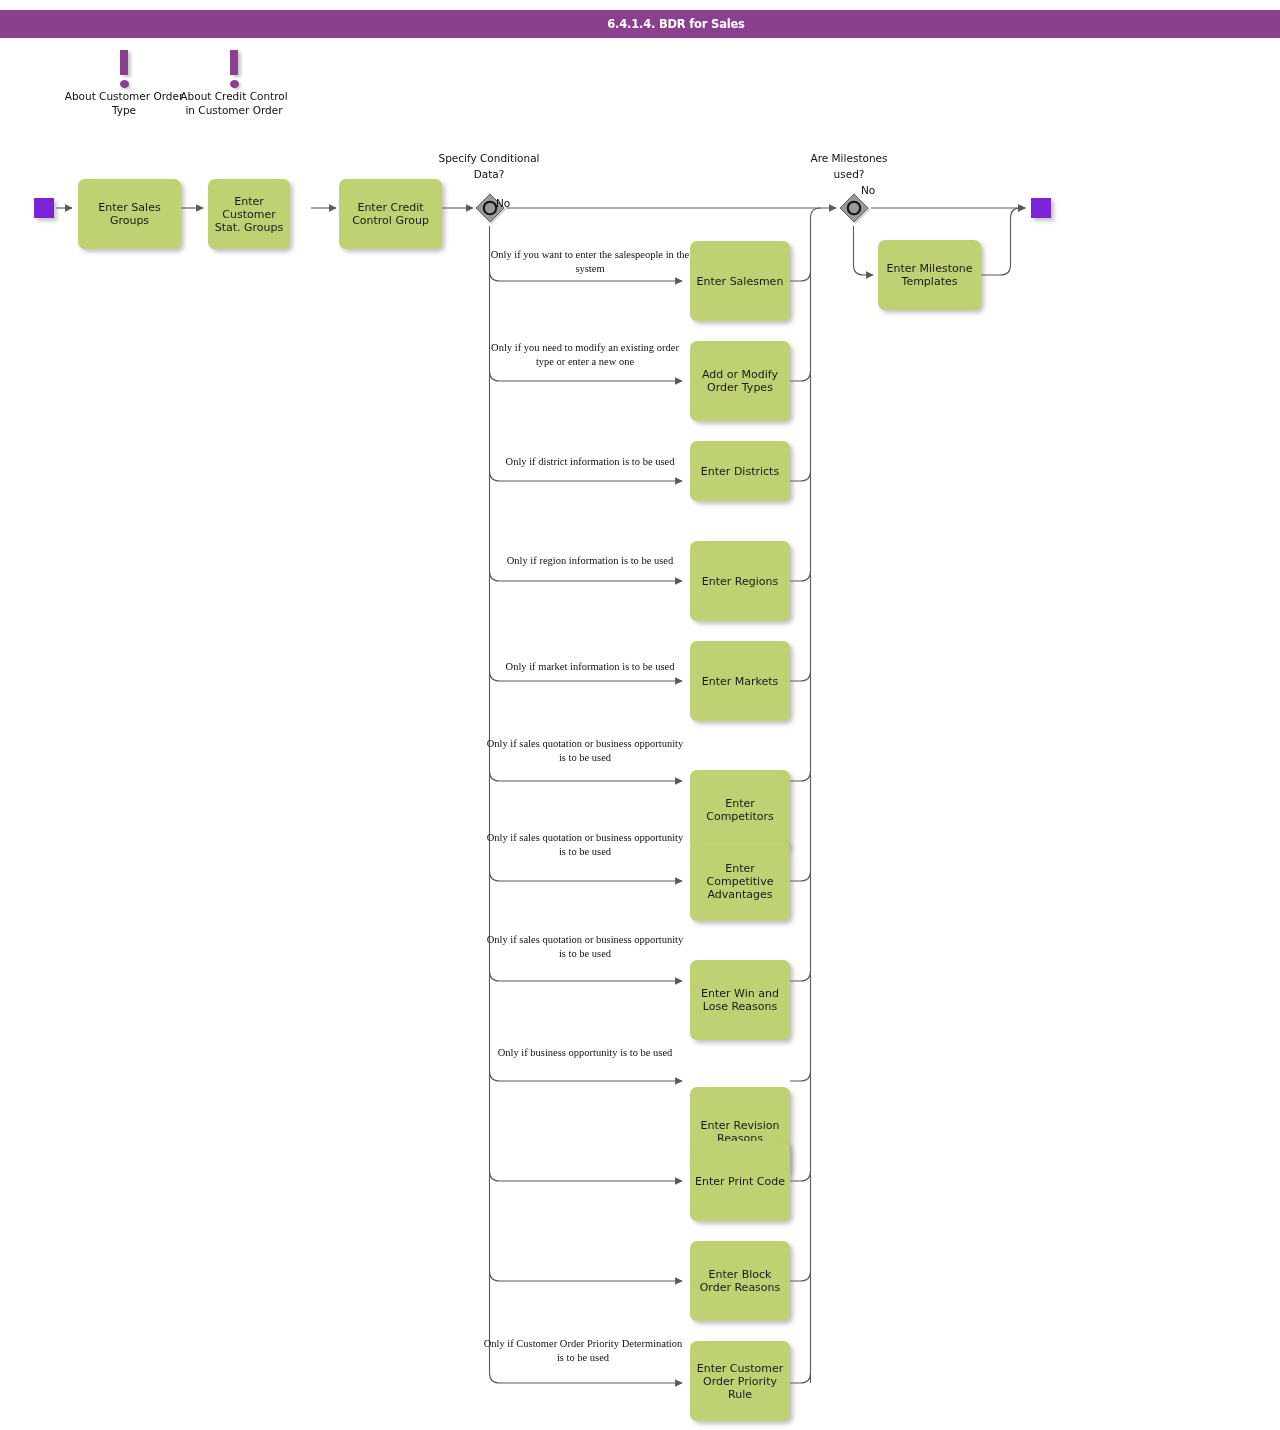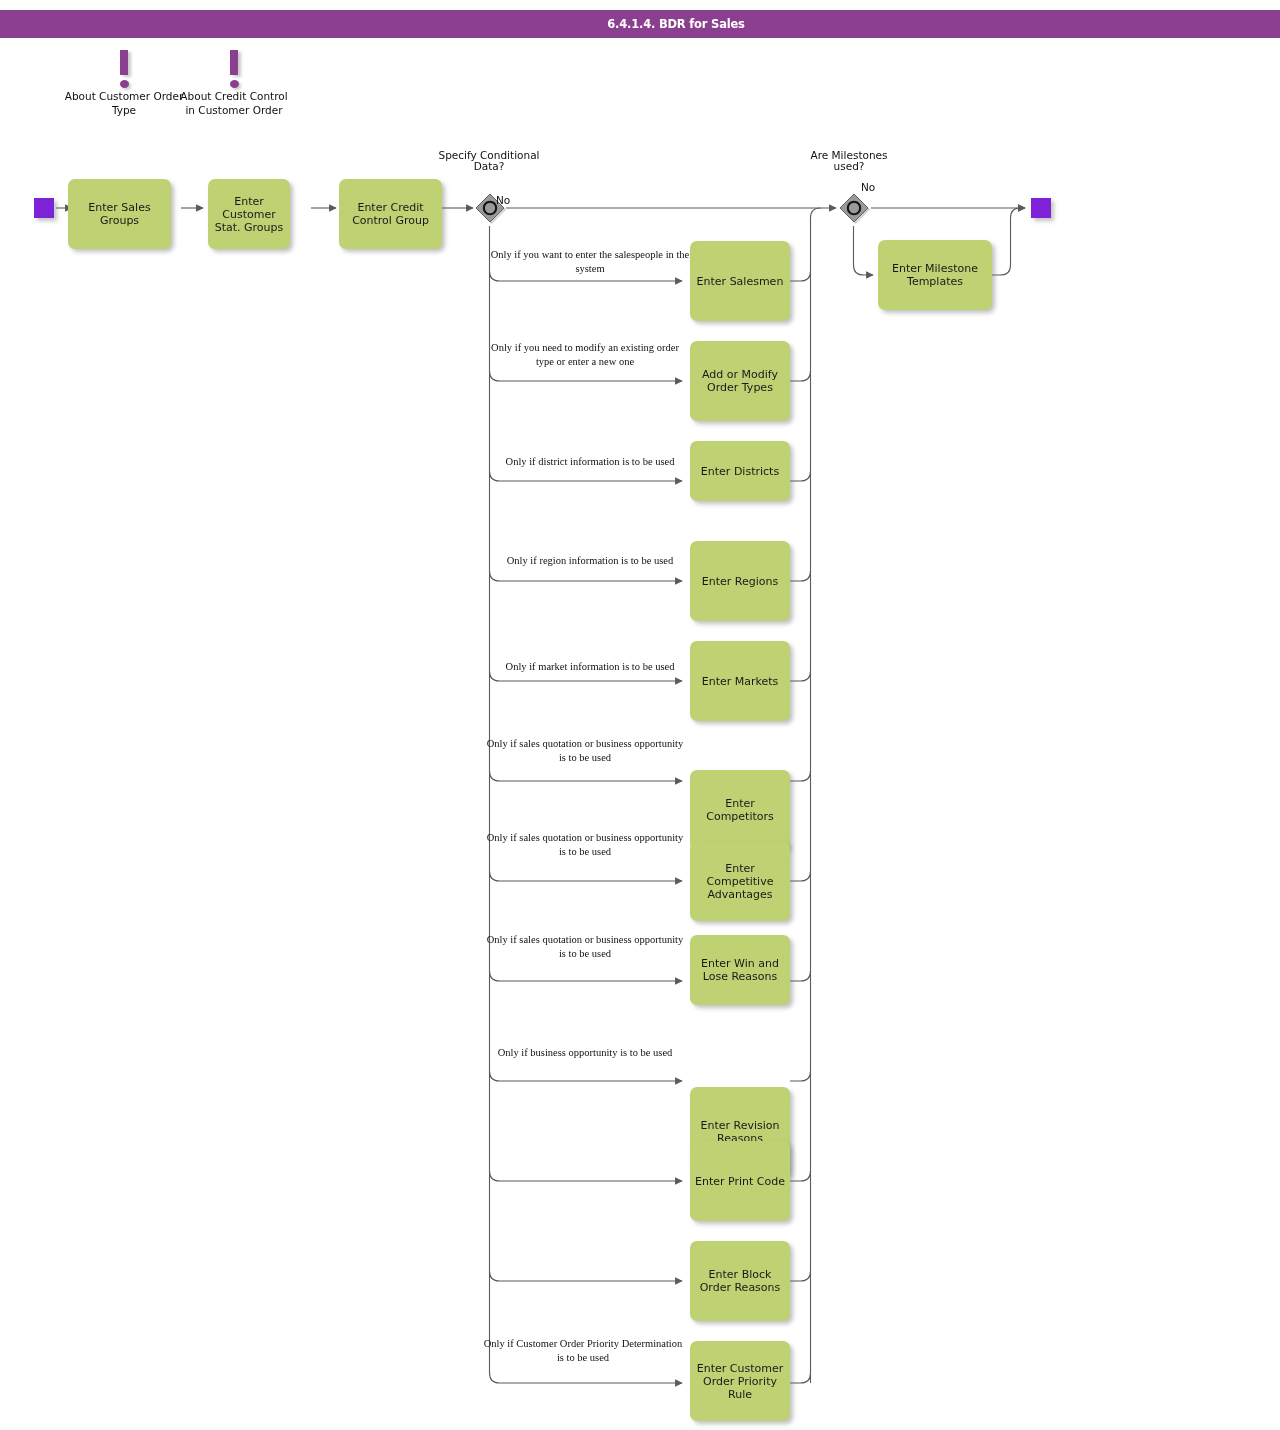--- a/index.html
+++ b/index.html
@@ -115,21 +115,21 @@
     font-family: "DejaVu Sans", sans-serif;
     font-size: 10.5px;
     line-height: 13.5px;
     color: #111111;
   }
   
   .lbl {
     position: absolute;
     font-family: "DejaVu Sans", sans-serif;
     font-size: 10.5px;
-    line-height: 11px;
+    line-height: 16px;
     color: #111111;
     text-align: center;
   }
   .cond-label {
     position: absolute;
     font-family: Liberation Serif, serif;
     font-size: 10.5px;
     line-height: 13.5px;
     color: #111111;
     text-align: center;
@@ -214,21 +214,21 @@
   </div>
 
   <div class="note" style="left:174px; top:50px;">
     <span class="bang">
       <span class="bar"></span>
         <span class="dot"></span>
     </span>
     <span class="note-label">About Credit Control in Customer Order</span>
   </div>
 
-  <div class="task" style="left:68px; top:179px; width:103px; height:70px;">
+  <div class="task" style="left:78px; top:179px; width:103px; height:70px;">
     <span>Enter Sales Groups</span>
   </div>
 
   <div class="task" style="left:208px; top:179px; width:82px; height:70px;">
     <span>Enter Customer Stat. Groups</span>
   </div>
 
   <div class="task" style="left:339px; top:179px; width:103px; height:70px;">
     <span>Enter Credit Control Group</span>
   </div>
@@ -246,21 +246,21 @@
   <div class="lbl" style="left:794px; top:150px; width:110px;">Are Milestones used?</div>
   <div class="gateway" style="left:837px; top:191px;">
     <svg width="34" height="34" viewBox="0 0 34 34">
       <polygon points="17,3 31,17 17,31 3,17" fill="#8c8c8c" stroke="#6e6e6e" stroke-width="1" transform="translate(1.6,1.6)" opacity="0.35"></polygon>
       <polygon points="17,3 31,17 17,31 3,17" fill="#9a9a9a" stroke="#5f5f5f" stroke-width="1"></polygon>
       <circle cx="17" cy="17" r="6.2" fill="none" stroke="#141414" stroke-width="2.1"></circle>
     </svg>
   </div>
   <div class="lbl" style="left:861px; top:182px; width:40px; text-align:left;">No</div>
 
-  <div class="task" style="left:878px; top:240px; width:114px; height:70px;justify-content:center;">
+  <div class="task" style="left:878px; top:240px; width:103px; height:70px;justify-content:center;">
     <span>Enter Milestone Templates</span>
   </div>
 
   <div class="cond-label" style="left:490px; top:248px;">Only if you want to enter the salespeople in the system</div>
   <div class="task" style="left:690px; top:241px; width:100px; height:80px;">
     <span>Enter Salesmen</span>
   </div>
 
   <div class="cond-label" style="left:485px; top:341px;">Only if  you need to modify an existing order type or enter a new one</div>
   <div class="task" style="left:690px; top:341px; width:100px; height:80px;">
@@ -286,21 +286,21 @@
   <div class="task" style="left:690px; top:741px; width:100px; height:80px;margin-top:29px;">
     <span>Enter Competitors</span>
   </div>
 
   <div class="cond-label" style="left:485px; top:831px;">Only if sales quotation or business opportunity is to be used</div>
   <div class="task" style="left:690px; top:841px; width:100px; height:80px;">
     <span>Enter Competitive Advantages</span>
   </div>
 
   <div class="cond-label" style="left:485px; top:933px;">Only if sales quotation or business opportunity is to be used</div>
-  <div class="task" style="left:690px; top:935px; width:100px; height:70px;">
+  <div class="task" style="left:690px; top:960px; width:100px; height:80px;">
     <span>Enter Win and Lose Reasons</span>
   </div>
 
   <div class="cond-label" style="left:485px; top:1046px;">Only if business opportunity is to be used</div>
   <div class="task" style="left:690px; top:1087px; width:100px; height:89px;">
     <span>Enter Revision Reasons</span>
   </div>
 
   <div class="cond-label" style="left:485px; top:1160px;"></div>
   <div class="task" style="left:690px; top:1141px; width:100px; height:80px;">

